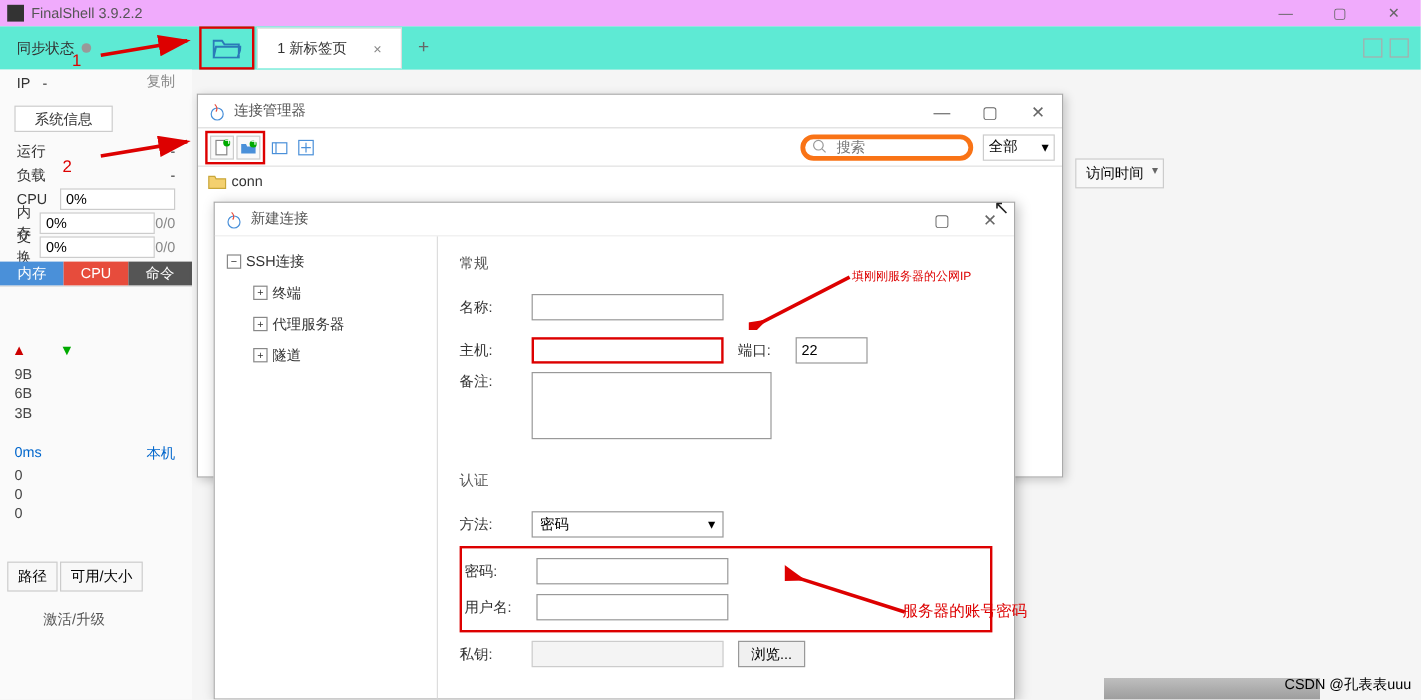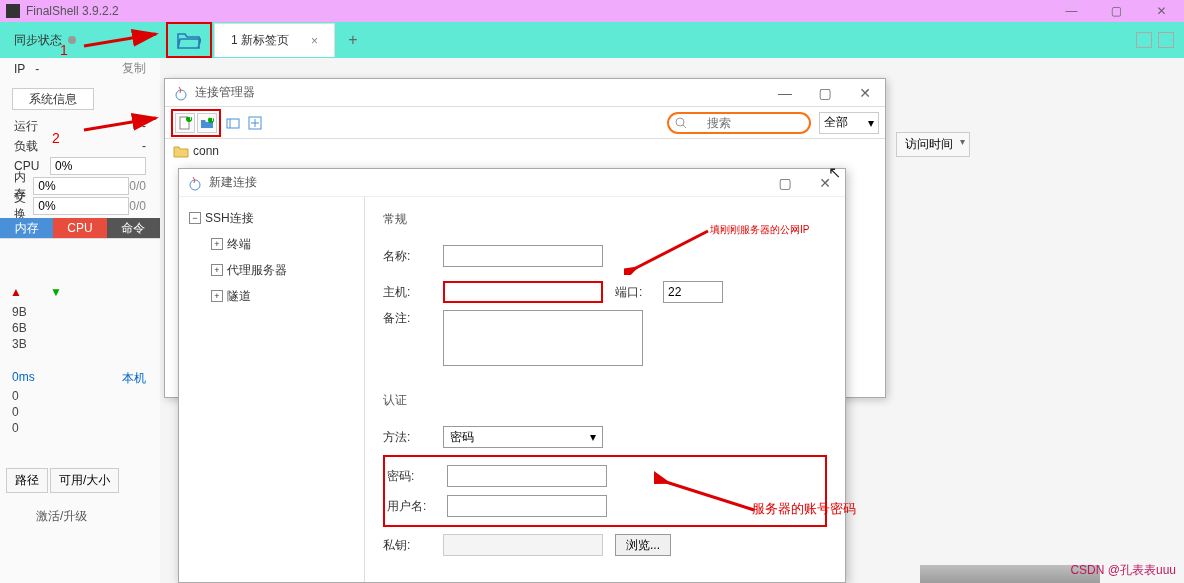--- a/index.html
+++ b/index.html
@@ -59,21 +59,21 @@
     
     .dlg-mgr { position: absolute; left: 164px; top: 78px; width: 722px; height: 320px; background: #fff; border: 1px solid #aaa; box-shadow: 2px 2px 8px rgba(0,0,0,0.2); }
     .dlg-title { height: 28px; display: flex; align-items: center; padding-left: 8px; border-bottom: 1px solid #ddd; color: #555; gap: 6px; }
     .java-icon { width: 16px; height: 16px; }
     .dlg-controls { position: absolute; right: 0; top: 0; display: flex; }
     .dlg-btn { width: 40px; height: 28px; display: flex; align-items: center; justify-content: center; color: #666; cursor: pointer; font-size: 14px; }
     .dlg-toolbar { height: 32px; display: flex; align-items: center; padding: 0 6px; gap: 2px; border-bottom: 1px solid #ddd; }
     .tool-group { border: 2px solid #d00; padding: 2px; display: flex; gap: 2px; }
     .tool-icon { width: 20px; height: 20px; border: 1px solid #ccc; display: flex; align-items: center; justify-content: center; cursor: pointer; background: #fafafa; }
     .tool-icon-plain { width: 20px; height: 20px; display: flex; align-items: center; justify-content: center; cursor: pointer; }
-    .search-box { margin-left: auto; width: 144px; height: 22px; border: 2px solid #f97316; border-radius: 11px; display: flex; align-items: center; padding-left: 6px; gap: 20px; color: #999; }
+    .search-box { margin-left: auto; width: 144px; height: 22px; border: 4px solid #f97316; border-radius: 11px; display: flex; align-items: flex-start; padding-left: 6px; gap: 8px; color: #999; }
     .search-box input { border: none; outline: none; width: 100px; background: transparent; }
     .filter-select { margin-left: 6px; width: 60px; height: 22px; border: 1px solid #ccc; display: flex; align-items: center; justify-content: space-between; padding: 0 4px; cursor: pointer; }
     .tree-row { height: 24px; display: flex; align-items: center; padding-left: 8px; gap: 4px; background: #fff; color: #333; }
     .folder-small { width: 16px; height: 14px; }
     
     
     .visit-time { position: absolute; left: 896px; top: 132px; border: 1px solid #ccc; background: #f8f8f8; padding: 3px 16px 3px 8px; cursor: pointer; }
     .visit-time::after { content: "▾"; position: absolute; right: 4px; top: 3px; color: #666; font-size: 10px; }
     
     
@@ -97,21 +97,21 @@
     .browse-btn { width: 56px; height: 22px; border: 1px solid #999; background: #f0f0f0; cursor: pointer; display: flex; align-items: center; justify-content: center; }
     .red-group { border: 2px solid #d00; padding: 4px 2px; }
     
     
     .anno-arrow1 { position: absolute; left: 624px; top: 225px; }
     .anno-text1 { position: absolute; left: 710px; top: 223px; color: #d00; font-size: 10px; }
     .anno-arrow2 { position: absolute; left: 654px; top: 470px; }
     .anno-text2 { position: absolute; left: 752px; top: 500px; color: #d00; font-size: 13px; }
     
     .cursor-icon { position: absolute; left: 828px; top: 163px; font-size: 16px; color: #222; }
-    .watermark { position: absolute; right: 8px; bottom: 4px; color: #be185d; font-size: 12px; }
+    .watermark { position: absolute; right: 8px; bottom: 4px; color: #000000; font-size: 12px; }
     .bottom-smudge { position: absolute; left: 920px; bottom: 0; width: 180px; height: 18px; background: linear-gradient(#888,#444); opacity: 0.5; }
   </style>
 </head>
 <body>
 
 <div class="titlebar">
   <div class="app-icon"></div>
   <div class="title">FinalShell 3.9.2.2</div>
 </div>
 <div class="win-controls">

